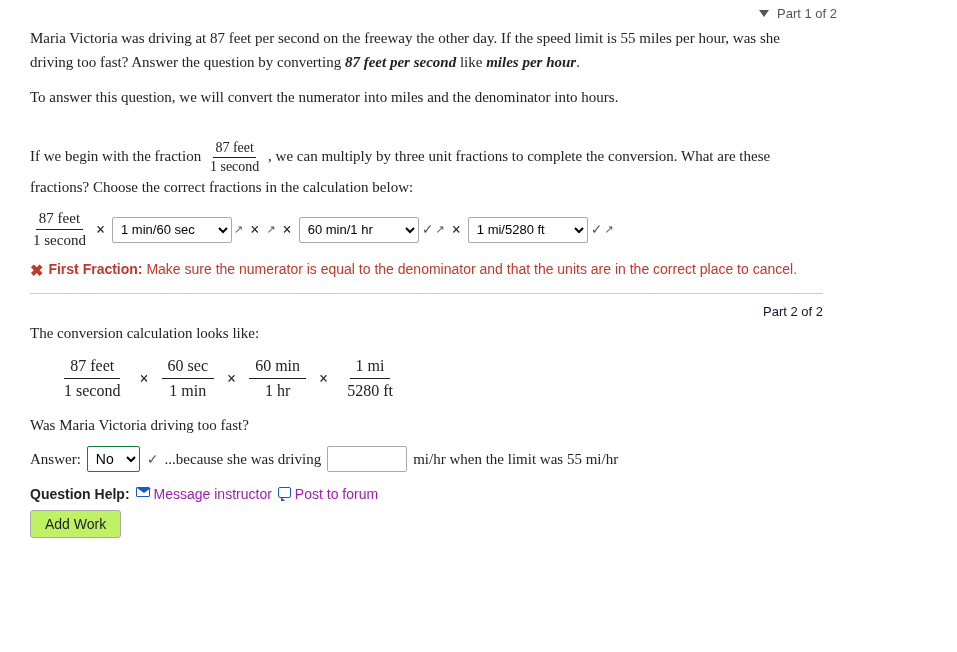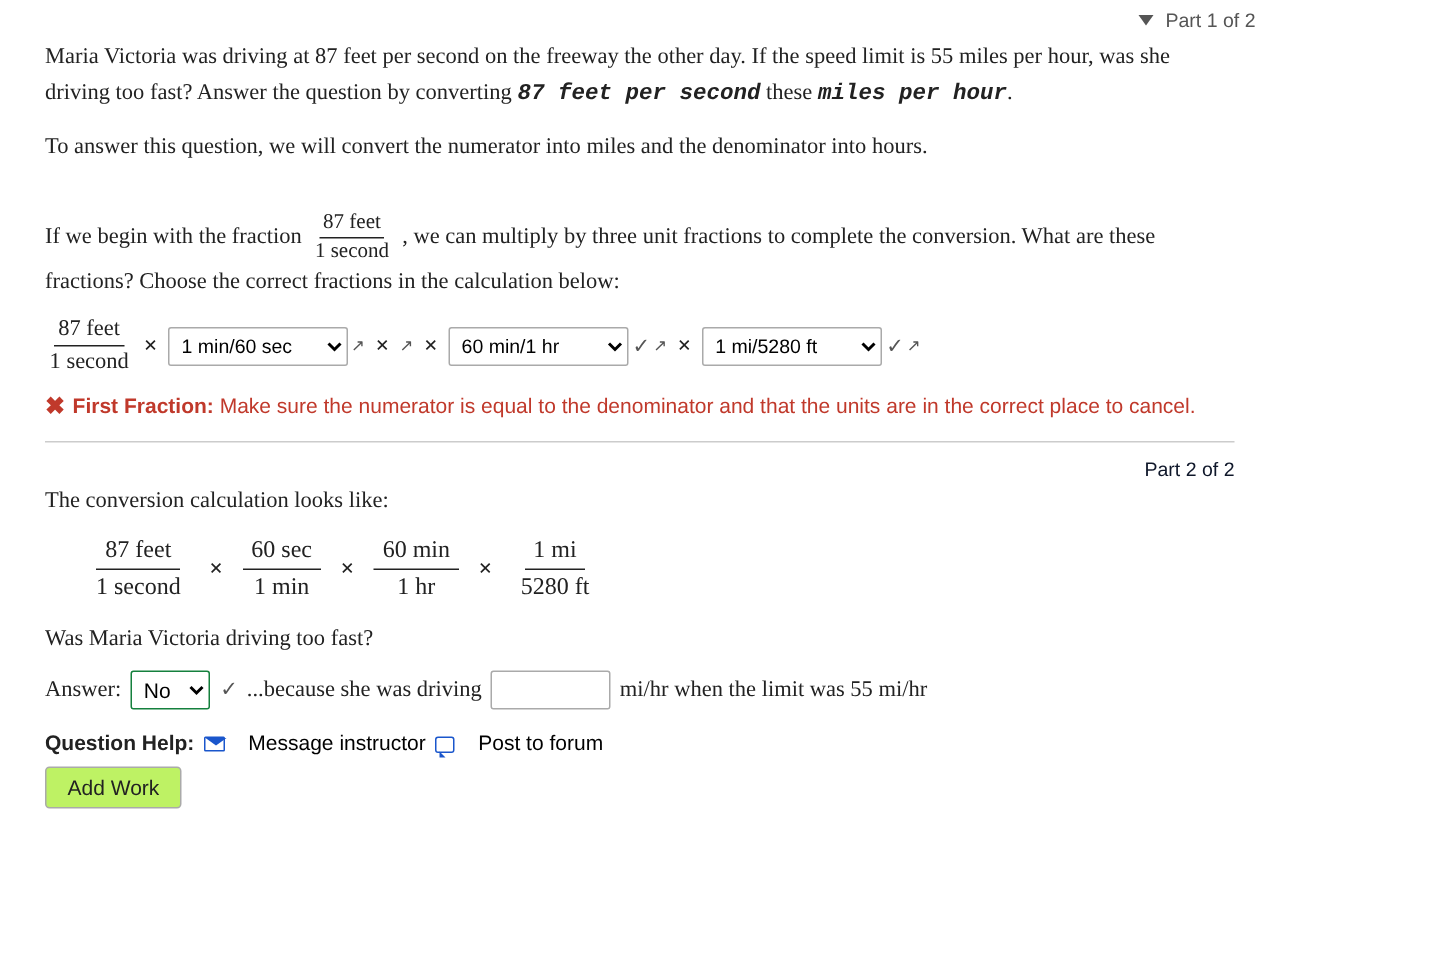--- a/index.html
+++ b/index.html
@@ -49,21 +49,20 @@
 
     .problem-text {
       font-size: 15px;
       line-height: 1.6;
       margin-bottom: 12px;
     }
 
     .problem-text em {
       font-style: italic;
       font-weight: bold;
-      font-family: Liberation Mono, monospace;
     }
 
     .subtext {
       font-size: 15px;
       line-height: 1.5;
       margin-bottom: 30px;
     }
 
     .fraction-intro {
       font-size: 15px;
@@ -262,26 +261,25 @@
       flex-wrap: wrap;
     }
 
     .help-label {
       font-size: 14px;
       font-weight: bold;
       font-family: Arial, sans-serif;
     }
 
     .help-link {
-      color: #000000;
+      color: #a21caf;
       text-decoration: none;
       cursor: pointer;
       display: inline-flex;
-      align-items: center;
-      gap: 16px;
+      gap: 4px;
       font-size: 14px;
     }
 
     .mail-icon {
       display: inline-block;
       width: 14px;
       height: 10px;
       border: 1.5px solid #1a56cc;
       border-radius: 1px;
       position: relative;
@@ -337,21 +335,21 @@
 <div class="page-container">
 
   <div class="part-label-top">
     <span class="triangle-icon"></span>
     <span>Part 1 of 2</span>
   </div>
 
   <div class="part1-section">
 
     <p class="problem-text">
-      <span>Maria Victoria was driving at 87 feet per second on the freeway the other day. If the speed limit is 55 miles per hour, was she driving too fast? Answer the question by converting </span><em>87 feet per second</em><span> these </span><em>miles per hour</em><span>.</span>
+      <span>Maria Victoria was driving at 87 feet per second on the freeway the other day. If the speed limit is 55 miles per hour, was she driving too fast? Answer the question by converting </span><em>87 feet per second</em><span> like </span><em>miles per hour</em><span>.</span>
     </p>
 
     <p class="subtext">To answer this question, we will convert the numerator into miles and the denominator into hours.</p>
 
     <p class="fraction-intro">
       <span>If we begin with the fraction</span>
       <span class="inline-fraction">
         <span class="numer">87 feet</span>
         <span class="denom">1 second</span>
       </span>

